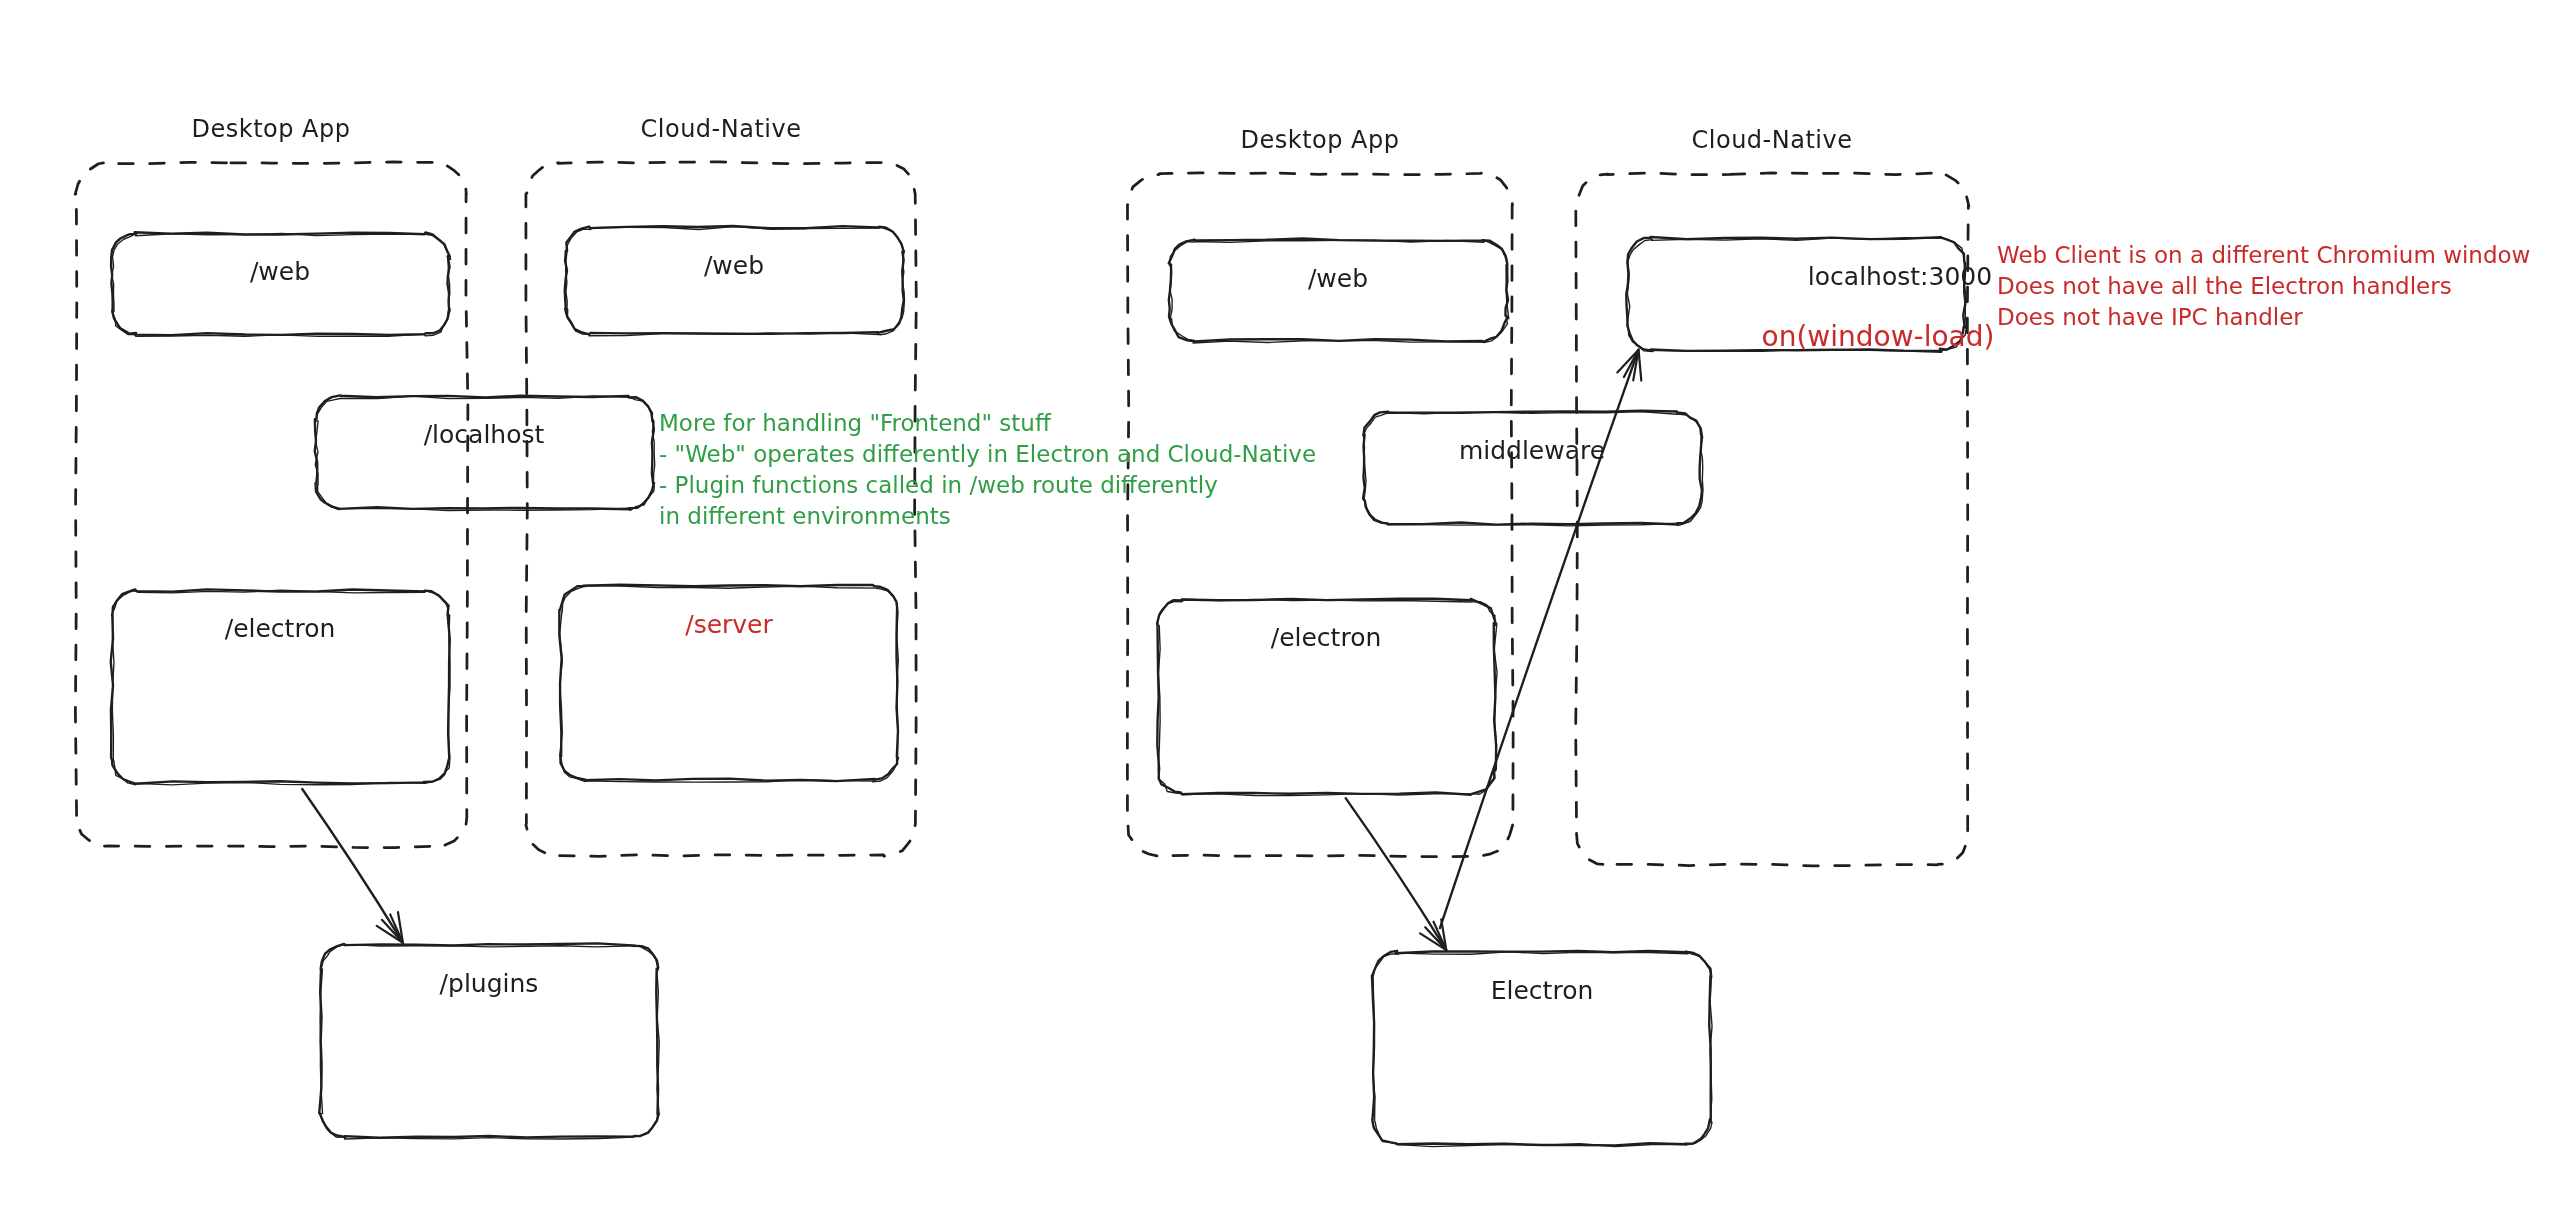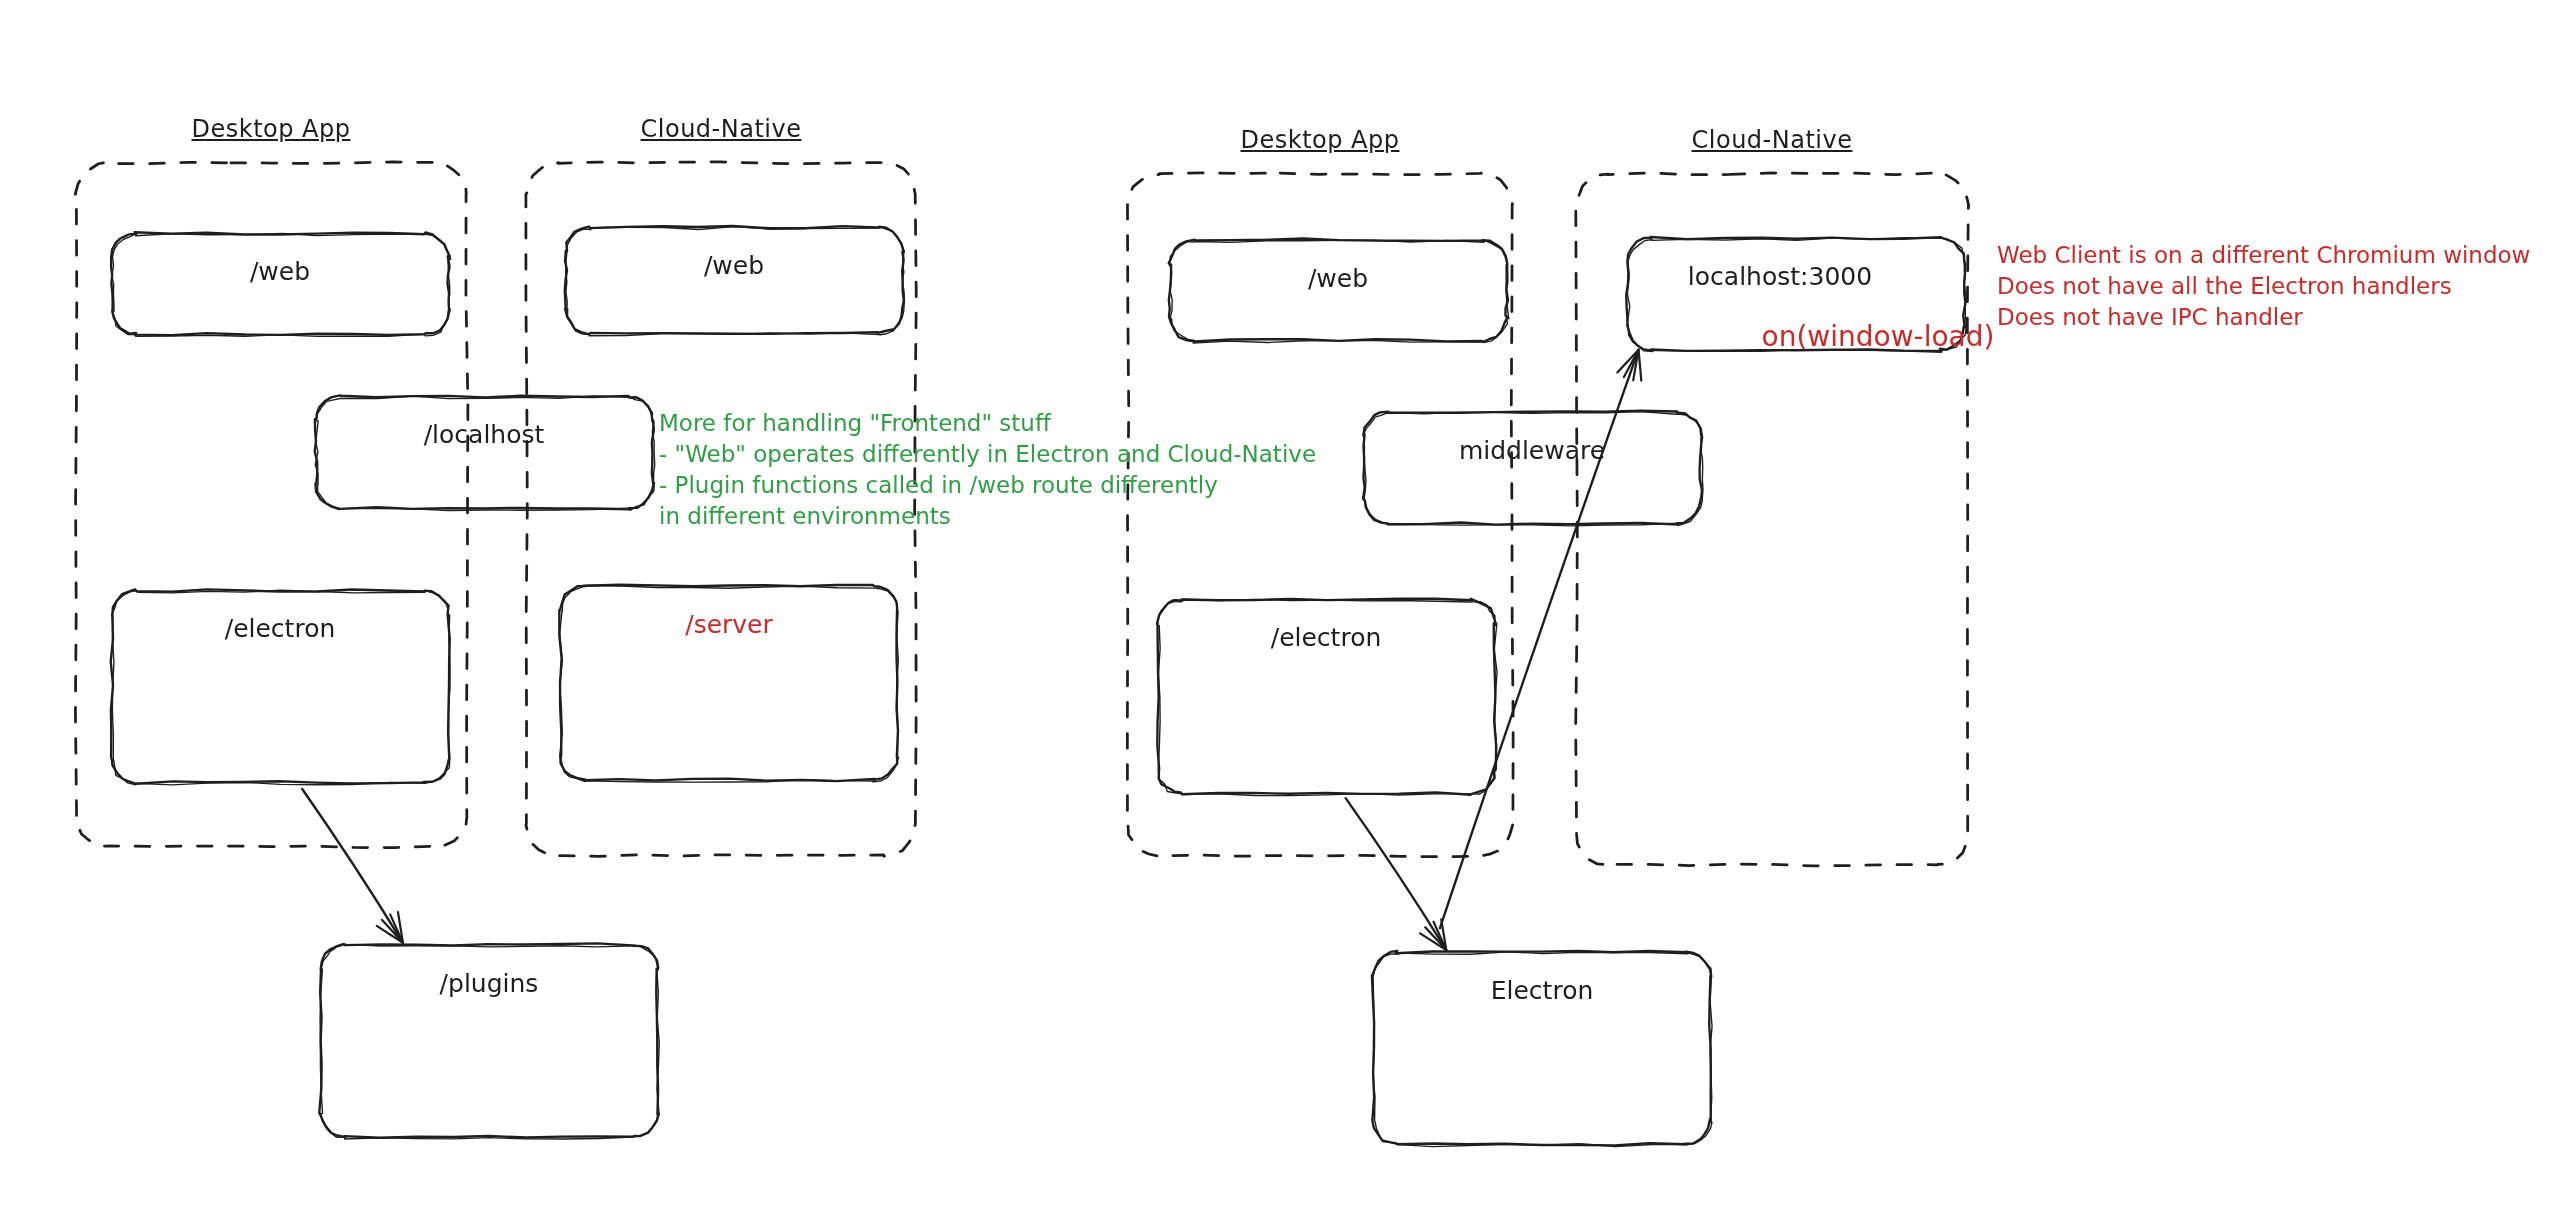--- a/index.html
+++ b/index.html
@@ -25,21 +25,20 @@
     pointer-events: none;
   }
   .group-label {
     position: absolute;
     font-family: "DejaVu Sans", sans-serif;
     font-size: 24px;
     color: #1e1e1e;
     letter-spacing: 0.5px;
     white-space: nowrap;
     transform: translateX(-50%);
-    text-decoration: underline;
   }
   .node-label {
     position: absolute;
     font-family: "DejaVu Sans", sans-serif;
     font-size: 25px;
     color: #1e1e1e;
     white-space: nowrap;
     transform: translateX(-50%);
   }
   .node-label.red {
@@ -101,21 +100,21 @@
       <div class="group-label" style="left: 721px; top: 115px;">Cloud-Native</div>
       <div class="group-label" style="left: 1320px; top: 126px;">Desktop App</div>
       <div class="group-label" style="left: 1772px; top: 126px;">Cloud-Native</div>
       <div class="node-label" style="left: 280px; top: 257px;">/web</div>
       <div class="node-label" style="left: 734px; top: 251px;">/web</div>
       <div class="node-label" style="left: 484px; top: 420px;">/localhost</div>
       <div class="node-label" style="left: 280px; top: 614px;">/electron</div>
       <div class="node-label red" style="left: 729px; top: 610px;">/server</div>
       <div class="node-label" style="left: 489px; top: 969px;">/plugins</div>
       <div class="node-label" style="left: 1338px; top: 264px;">/web</div>
-      <div class="node-label" style="left: 1780px; top: 262px;">localhost:3000</div>
+      <div class="node-label" style="left: 1900px; top: 262px;">localhost:3000</div>
       <div class="node-label red" style="left: 1831px; top: 320px; font-size: 28px; margin-left: 47px;">on(window-load)</div>
       <div class="node-label" style="left: 1532px; top: 436px;">middleware</div>
       <div class="node-label" style="left: 1326px; top: 623px;">/electron</div>
       <div class="node-label" style="left: 1542px; top: 976px;">Electron</div>
       <div class="note green" style="left: 659px; top: 408px;">More for handling "Frontend" stuff
 - "Web" operates differently in Electron and Cloud-Native
 - Plugin functions called in /web route differently
 in different environments</div>
       <div class="note red" style="left: 1997px; top: 240px;">Web Client is on a different Chromium window
 Does not have all the Electron handlers

